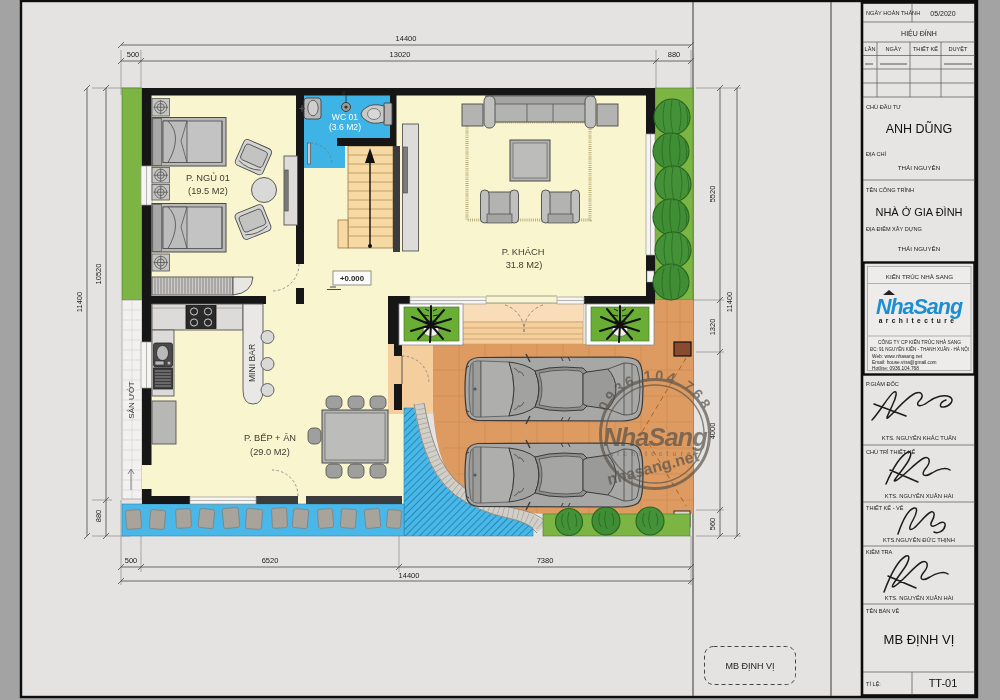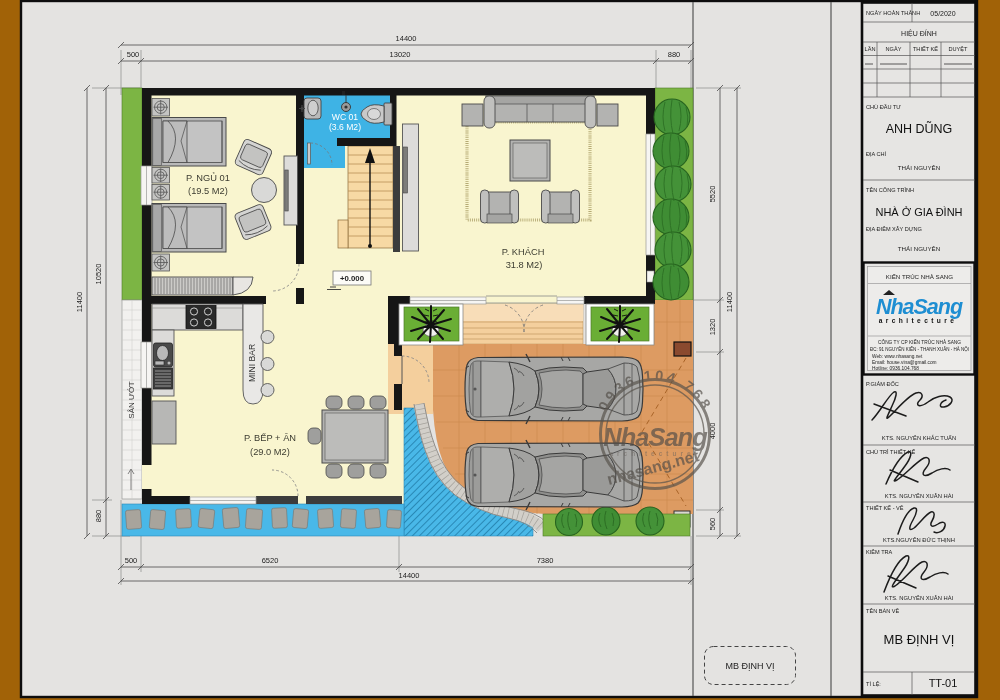--- a/index.html
+++ b/index.html
@@ -1,16 +1,16 @@
 <!DOCTYPE html>
 <html><head>
 <meta charset="utf-8">
 <style>
   html,body{margin:0;padding:0;background:#fff;}
-  #page{position:relative;width:1000px;height:700px;background:#a16207;overflow:hidden;
+  #page{position:relative;width:1000px;height:700px;background:#a3a3a3;overflow:hidden;
         font-family:"Liberation Sans", sans-serif;}
   svg text{font-family:"Liberation Sans", sans-serif;}
 </style>
 </head>
 <body>
 <div id="page">
 <svg width="1000" height="700" viewBox="0 0 1000 700" xmlns="http://www.w3.org/2000/svg">
 
 <rect x="21" y="1" width="956" height="696" fill="#e4e3e1" stroke="#0d0d0d" stroke-width="2.4"></rect>
 

